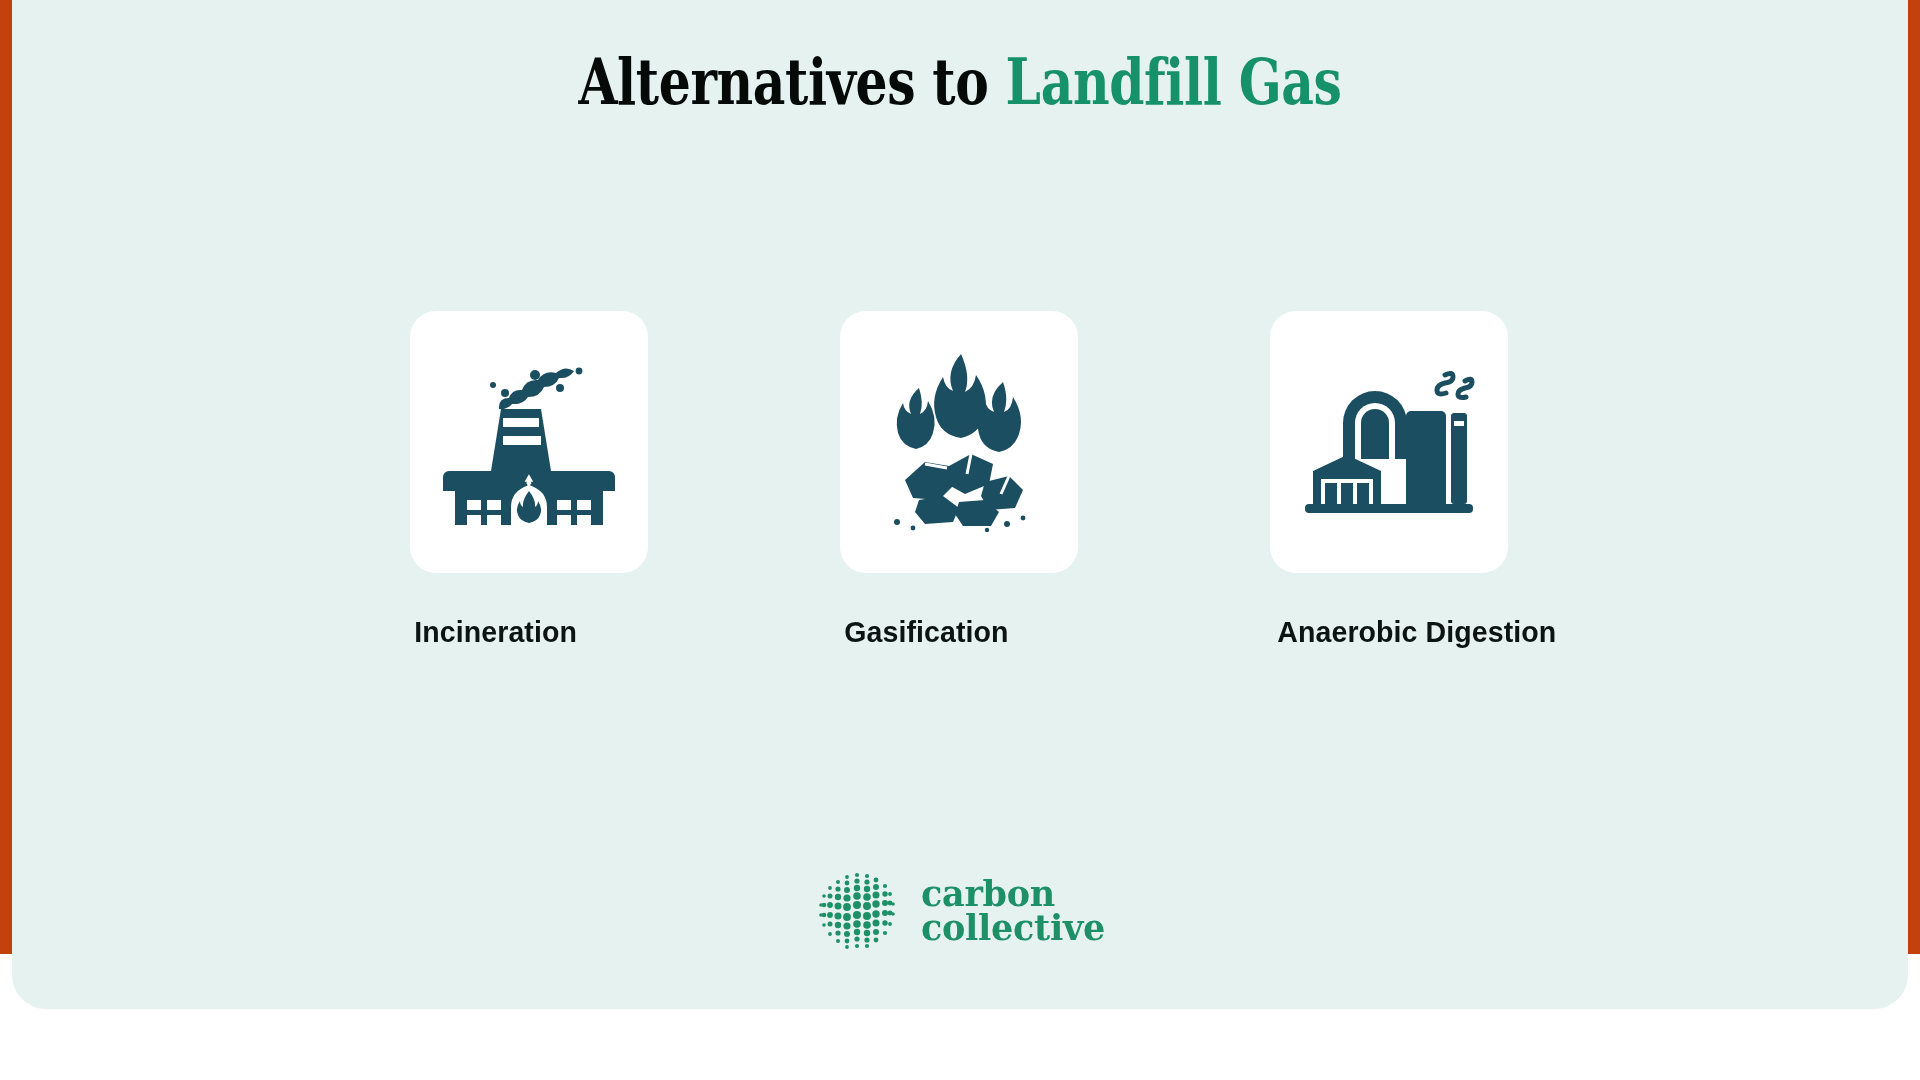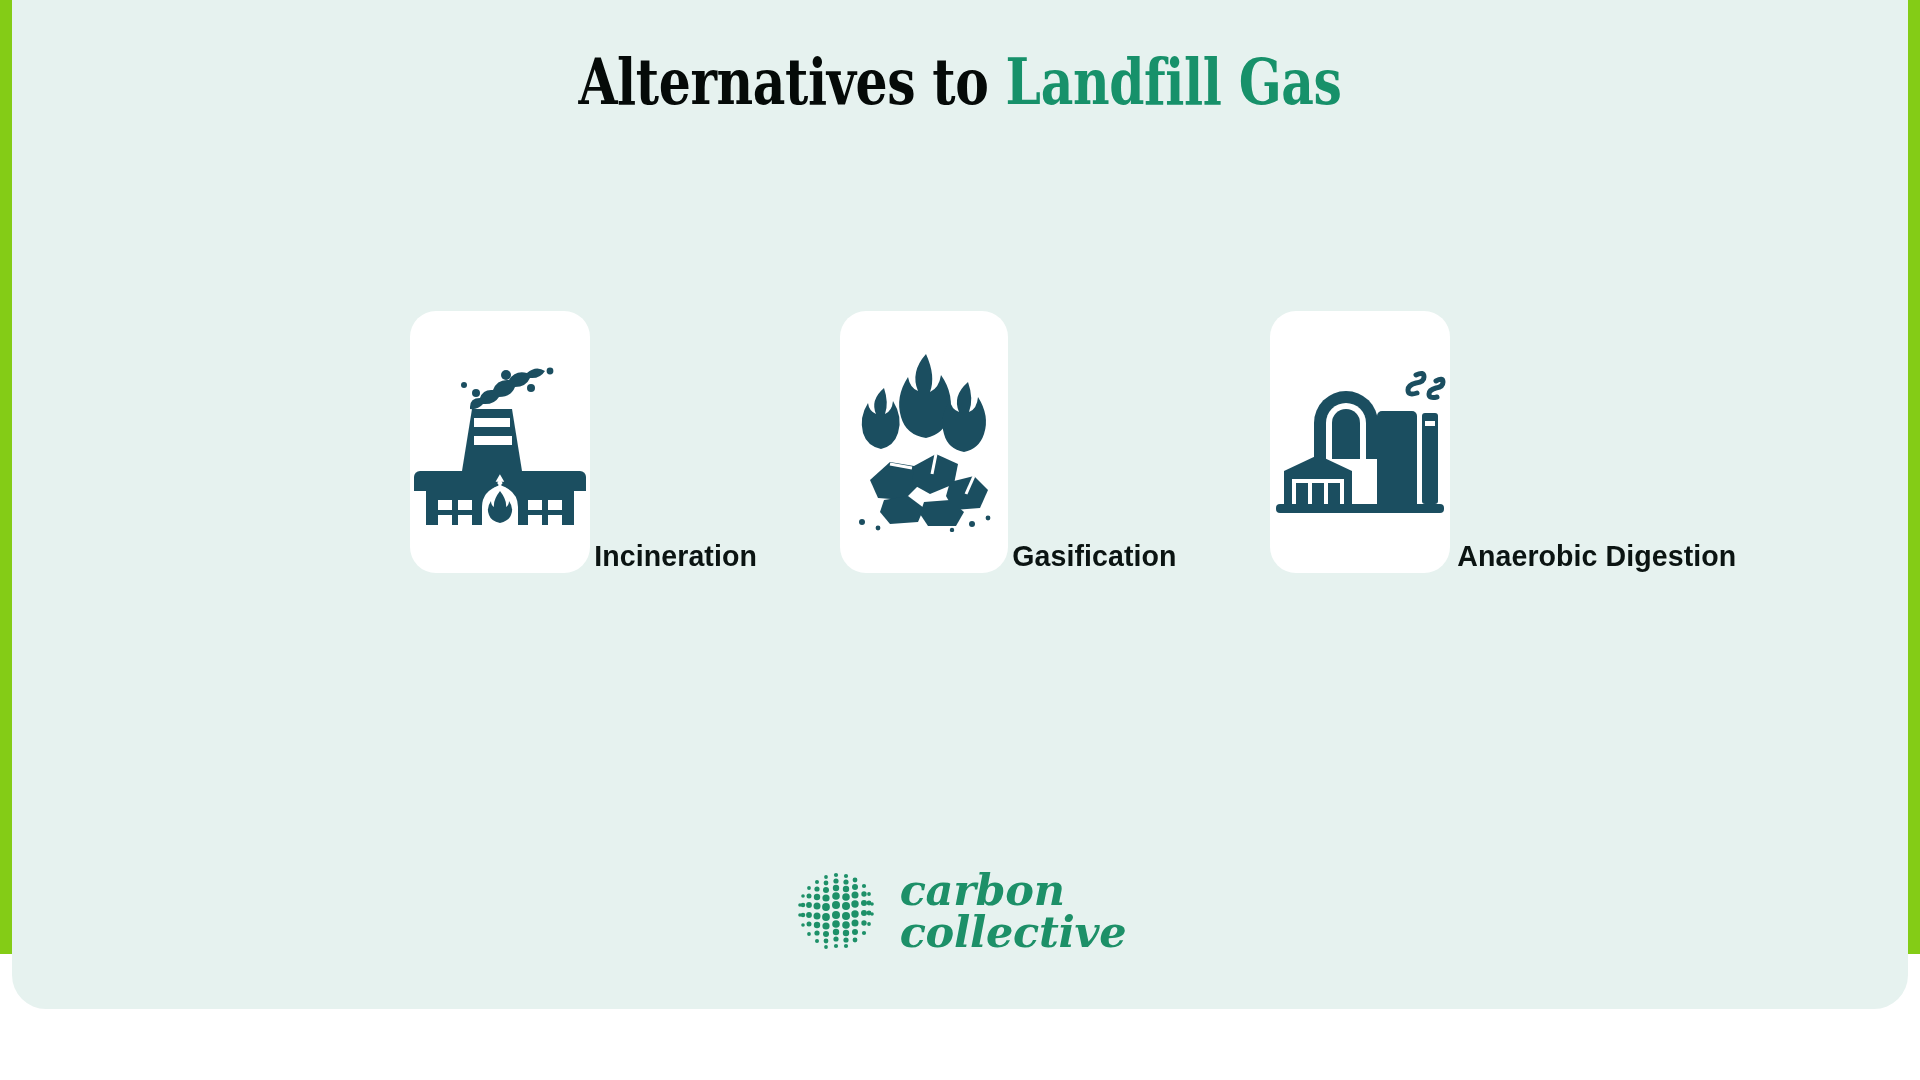--- a/index.html
+++ b/index.html
@@ -9,21 +9,21 @@
     height: 1080px;
     background: #ffffff;
     font-family: "Liberation Sans", sans-serif;
     overflow: hidden;
   }
 
   #page {
     position: relative;
     width: 1920px;
     height: 954px;
-    background: #84cc16;
+    background: #c2410c;
     display: flex;
     align-items: center;
     justify-content: center;
   }
 
   .card-surface {
     position: relative;
     width: 1896px;
     height: 1064px;
     background: #e6f2ef;
@@ -63,22 +63,22 @@
     width: 100%;
     display: flex;
     justify-content: center;
     align-items: flex-start;
     gap: 190px;
   }
 
   .item {
     width: 240px;
     display: flex;
-    flex-direction: row;
-    align-items: flex-end;
+    flex-direction: column;
+    align-items: flex-start;
   }
 
   .icon-card {
     width: 238px;
     height: 262px;
     background: #ffffff;
     border-radius: 26px;
     display: flex;
     align-items: center;
     justify-content: center;
@@ -108,25 +108,24 @@
     align-items: center;
     justify-content: center;
     gap: 22px;
   }
 
   .logo-mark { display: block; }
 
   .logo-text {
     font-family: "DejaVu Serif", "Liberation Serif", serif;
     font-weight: 700;
-    font-size: 43px;
+    font-size: 35px;
     line-height: 0.98;
     color: #1d9068;
     letter-spacing: -0.3px;
-    font-style: italic;
   }
 
   .logo-text div { display: block; }
 </style>
 </head>
 <body>
 
 <div id="page">
   <div class="card-surface">
 

